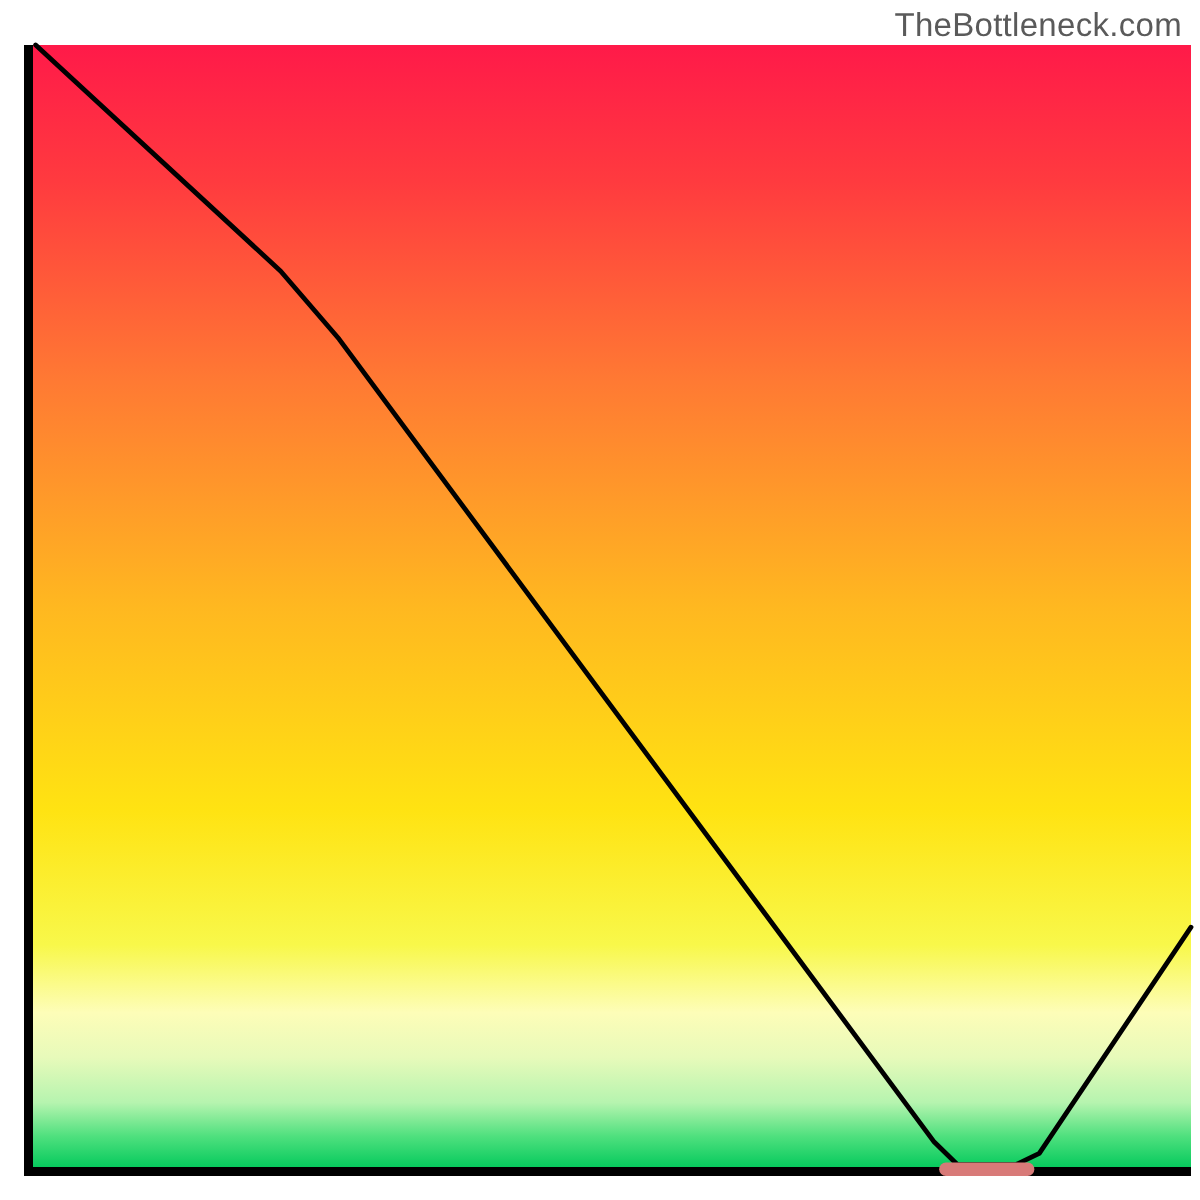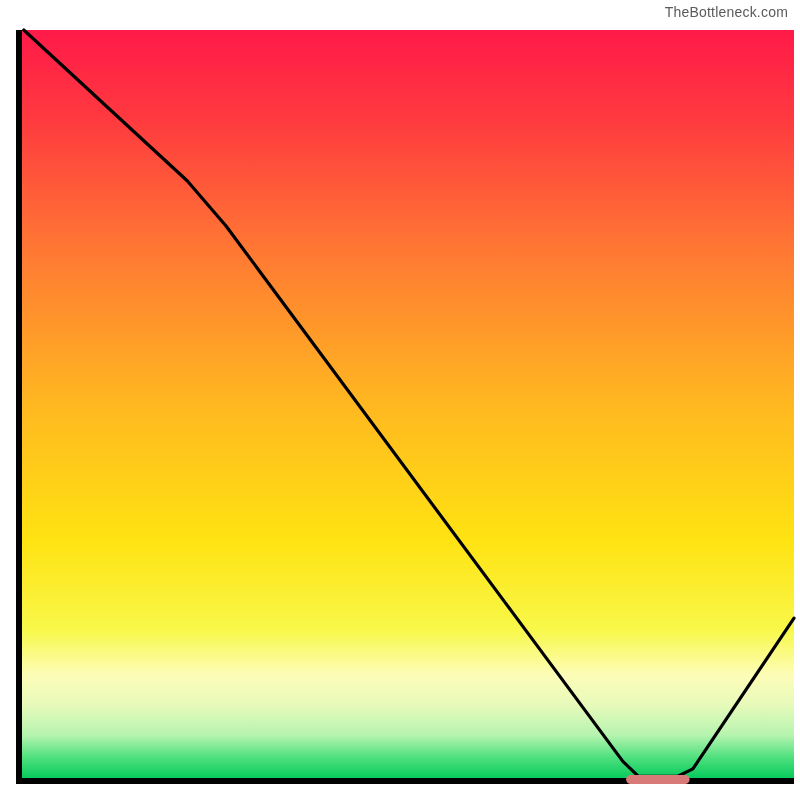--- a/index.html
+++ b/index.html
@@ -12,21 +12,21 @@
   }
   .container {
     position: relative;
     width: 800px;
     height: 800px;
   }
   .watermark {
     position: absolute;
     top: 4px;
     right: 12px;
-    font-size: 14px;
+    font-size: 22px;
     font-weight: 500;
     color: #5a5a5a;
     letter-spacing: 0.2px;
   }
   svg.chart {
     position: absolute;
     top: 0;
     left: 0;
   }
 </style>

